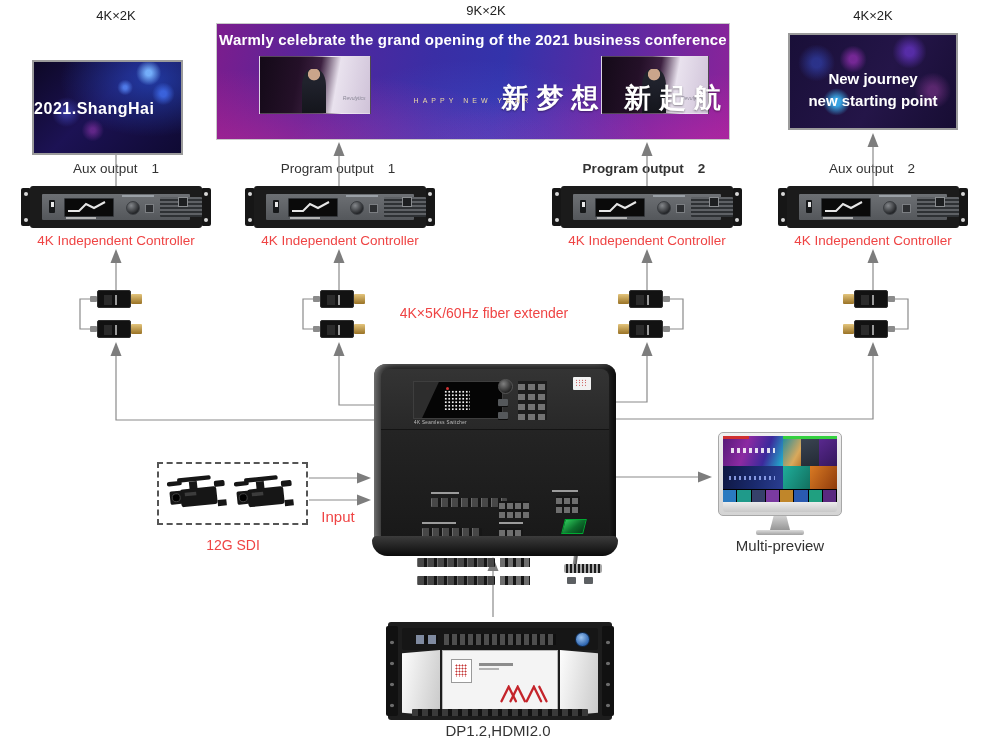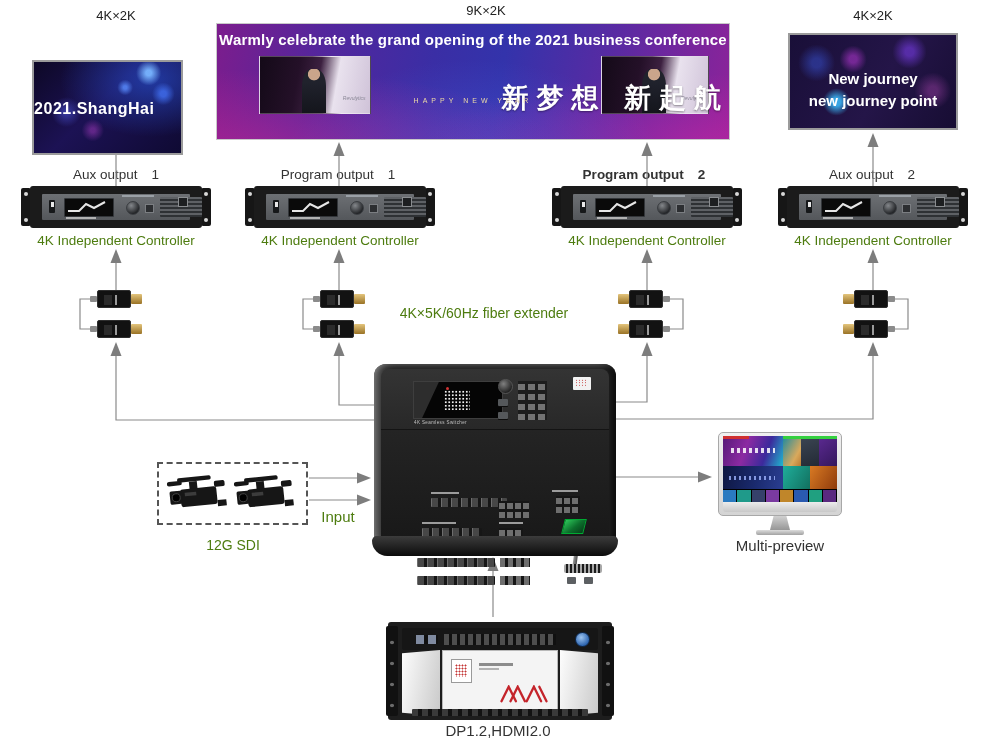--- a/index.html
+++ b/index.html
@@ -1,23 +1,23 @@
 <!DOCTYPE html>
 <html><head>
 <meta charset="utf-8">
 <style>
   html,body{margin:0;padding:0;background:#fff;}
   #stage{position:relative;width:1000px;height:742px;background:#fff;overflow:hidden;
          font-family:"Liberation Sans",sans-serif;color:#333;padding-left:9px;}
   
   .size-label{position:absolute;transform:translateX(-50%);font-size:13px;color:#222;white-space:nowrap;}
   .out-label{position:absolute;transform:translateX(-50%);font-size:13.5px;color:#333;background:#fff;
-             padding:1px 5px;white-space:nowrap;margin-top:6px;}
+             padding:1px 5px;white-space:nowrap;}
   .out-label .num{margin-left:14px;}
-  .plain-label{position:absolute;transform:translateX(-50%);font-size:13.5px;color:#4d7c0f;white-space:nowrap;}
+  .plain-label{position:absolute;transform:translateX(-50%);font-size:13.5px;color:#ef4444;white-space:nowrap;}
   
   #wires{position:absolute;left:0;top:0;z-index:1;}
   .comp{z-index:2;}
   
   .screen{position:absolute;border:2px solid #9b9b9b;box-sizing:border-box;overflow:hidden;}
   .screen-left{left:32px;top:35px;width:151px;height:95px;
     background:
       radial-gradient(circle at 78% 12%, rgba(120,180,255,.95) 0 2%, transparent 9%),
       radial-gradient(circle at 62% 28%, rgba(90,140,255,.8) 0 1.5%, transparent 7%),
       radial-gradient(circle at 88% 35%, rgba(70,120,255,.7) 0 2%, transparent 8%),
@@ -278,21 +278,21 @@
       <i class="fig"></i>
       <i class="wm">Revulytics</i>
     </span>
     <span class="cal">新梦想 新起航</span>
     <span class="tag">HAPPY NEW YEAR</span>
   </div>
 
   <div class="screen screen-right comp">
     <span class="cap">
       <span>New journey</span><br>
-      <span>new journey point</span>
+      <span>new starting point</span>
     </span>
   </div>
 
   <div class="out-label" style="left:116px;top:160px;"><span>Aux output</span><span class="num">1</span></div>
   <div class="out-label" style="left:338px;top:160px;"><span>Program output</span><span class="num">1</span></div>
   <div class="out-label" style="left:644px;top:160px;font-weight:bold;"><span>Program output</span><span class="num">2</span></div>
   <div class="out-label" style="left:872px;top:160px;"><span>Aux output</span><span class="num">2</span></div>
 
   <div class="ctrl comp" style="left:21px;">
     <div class="ear el"></div>

